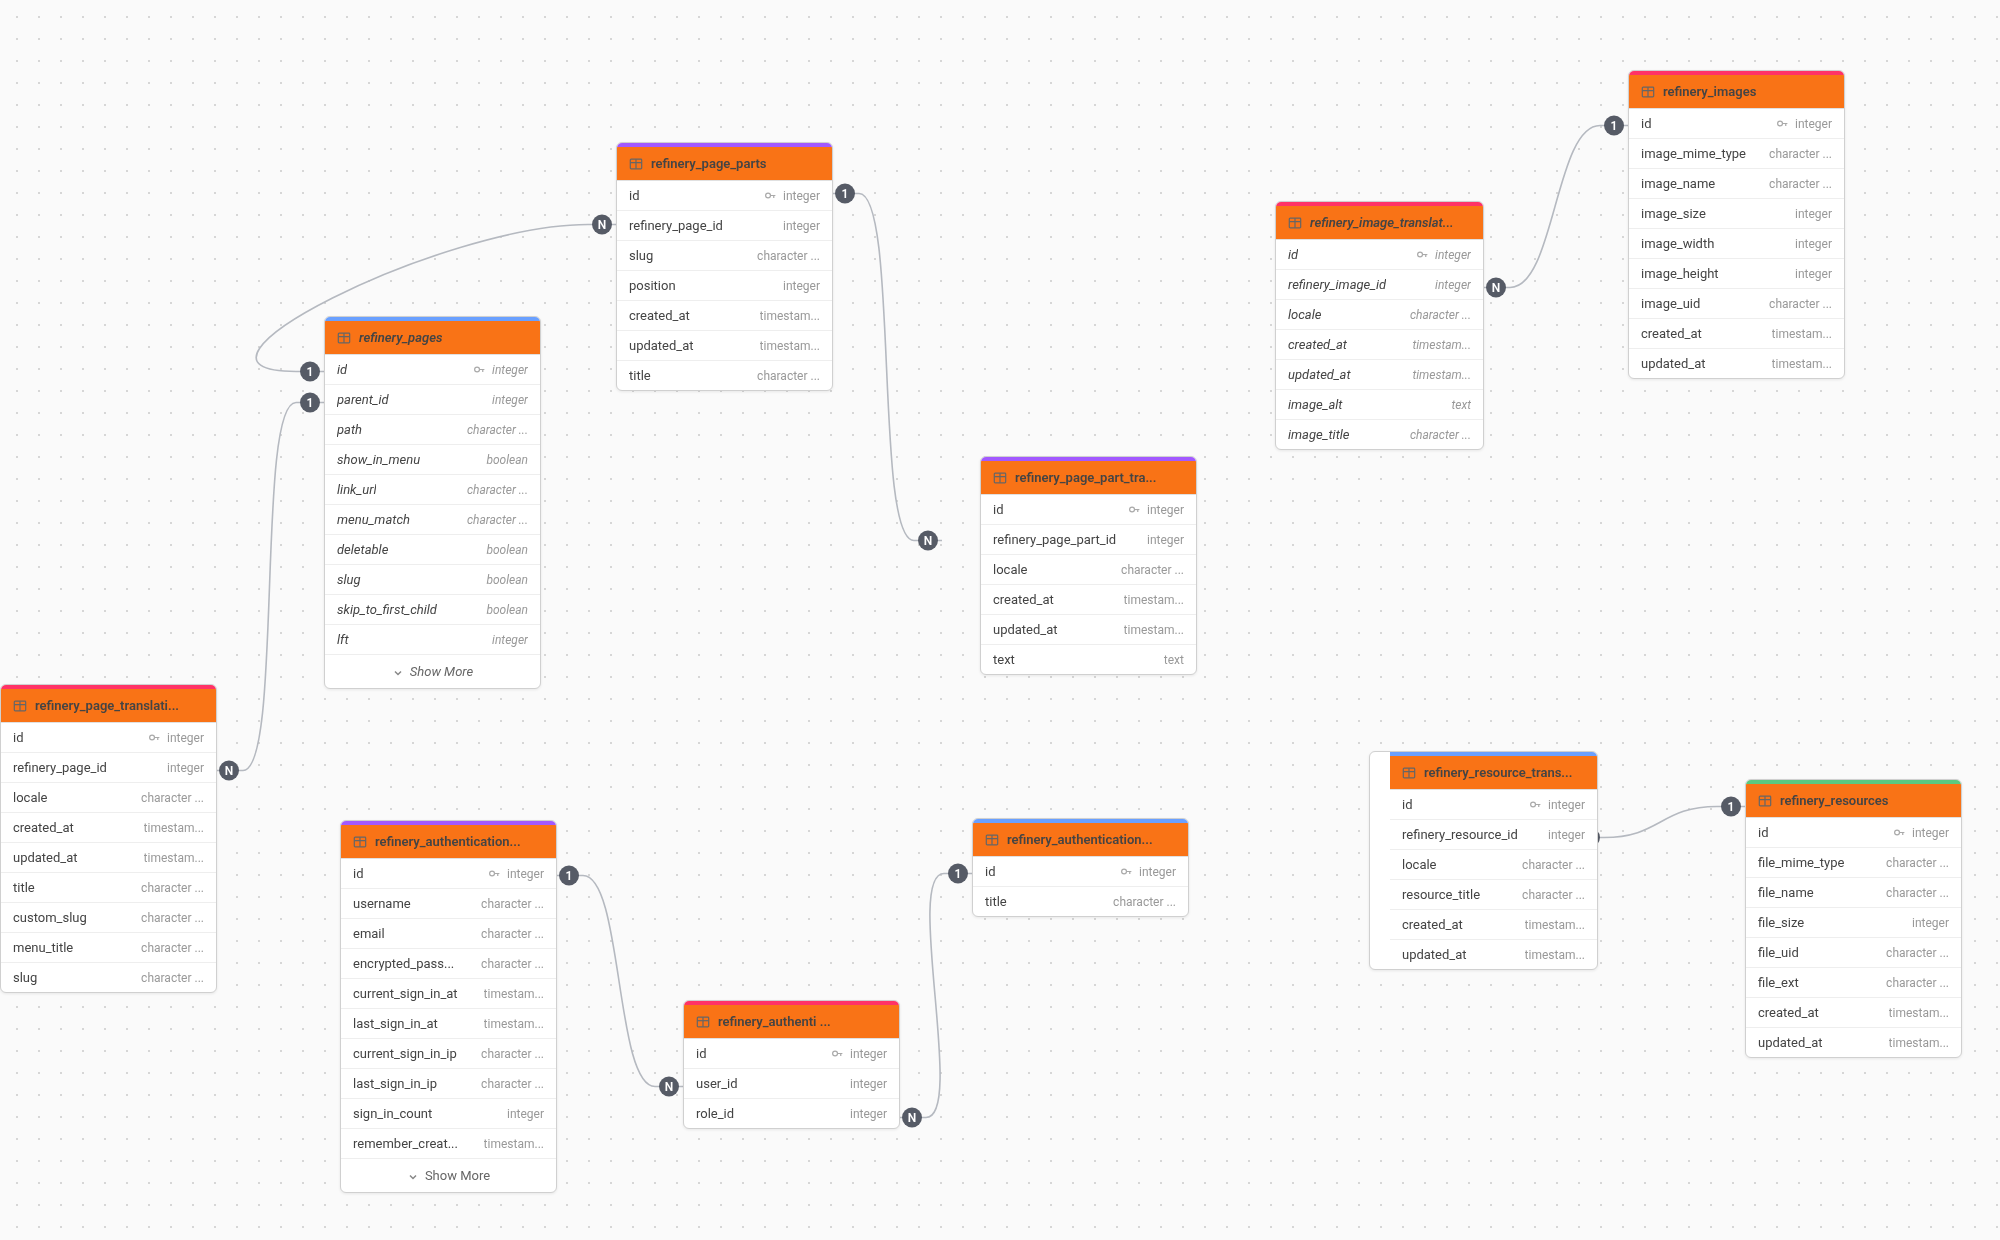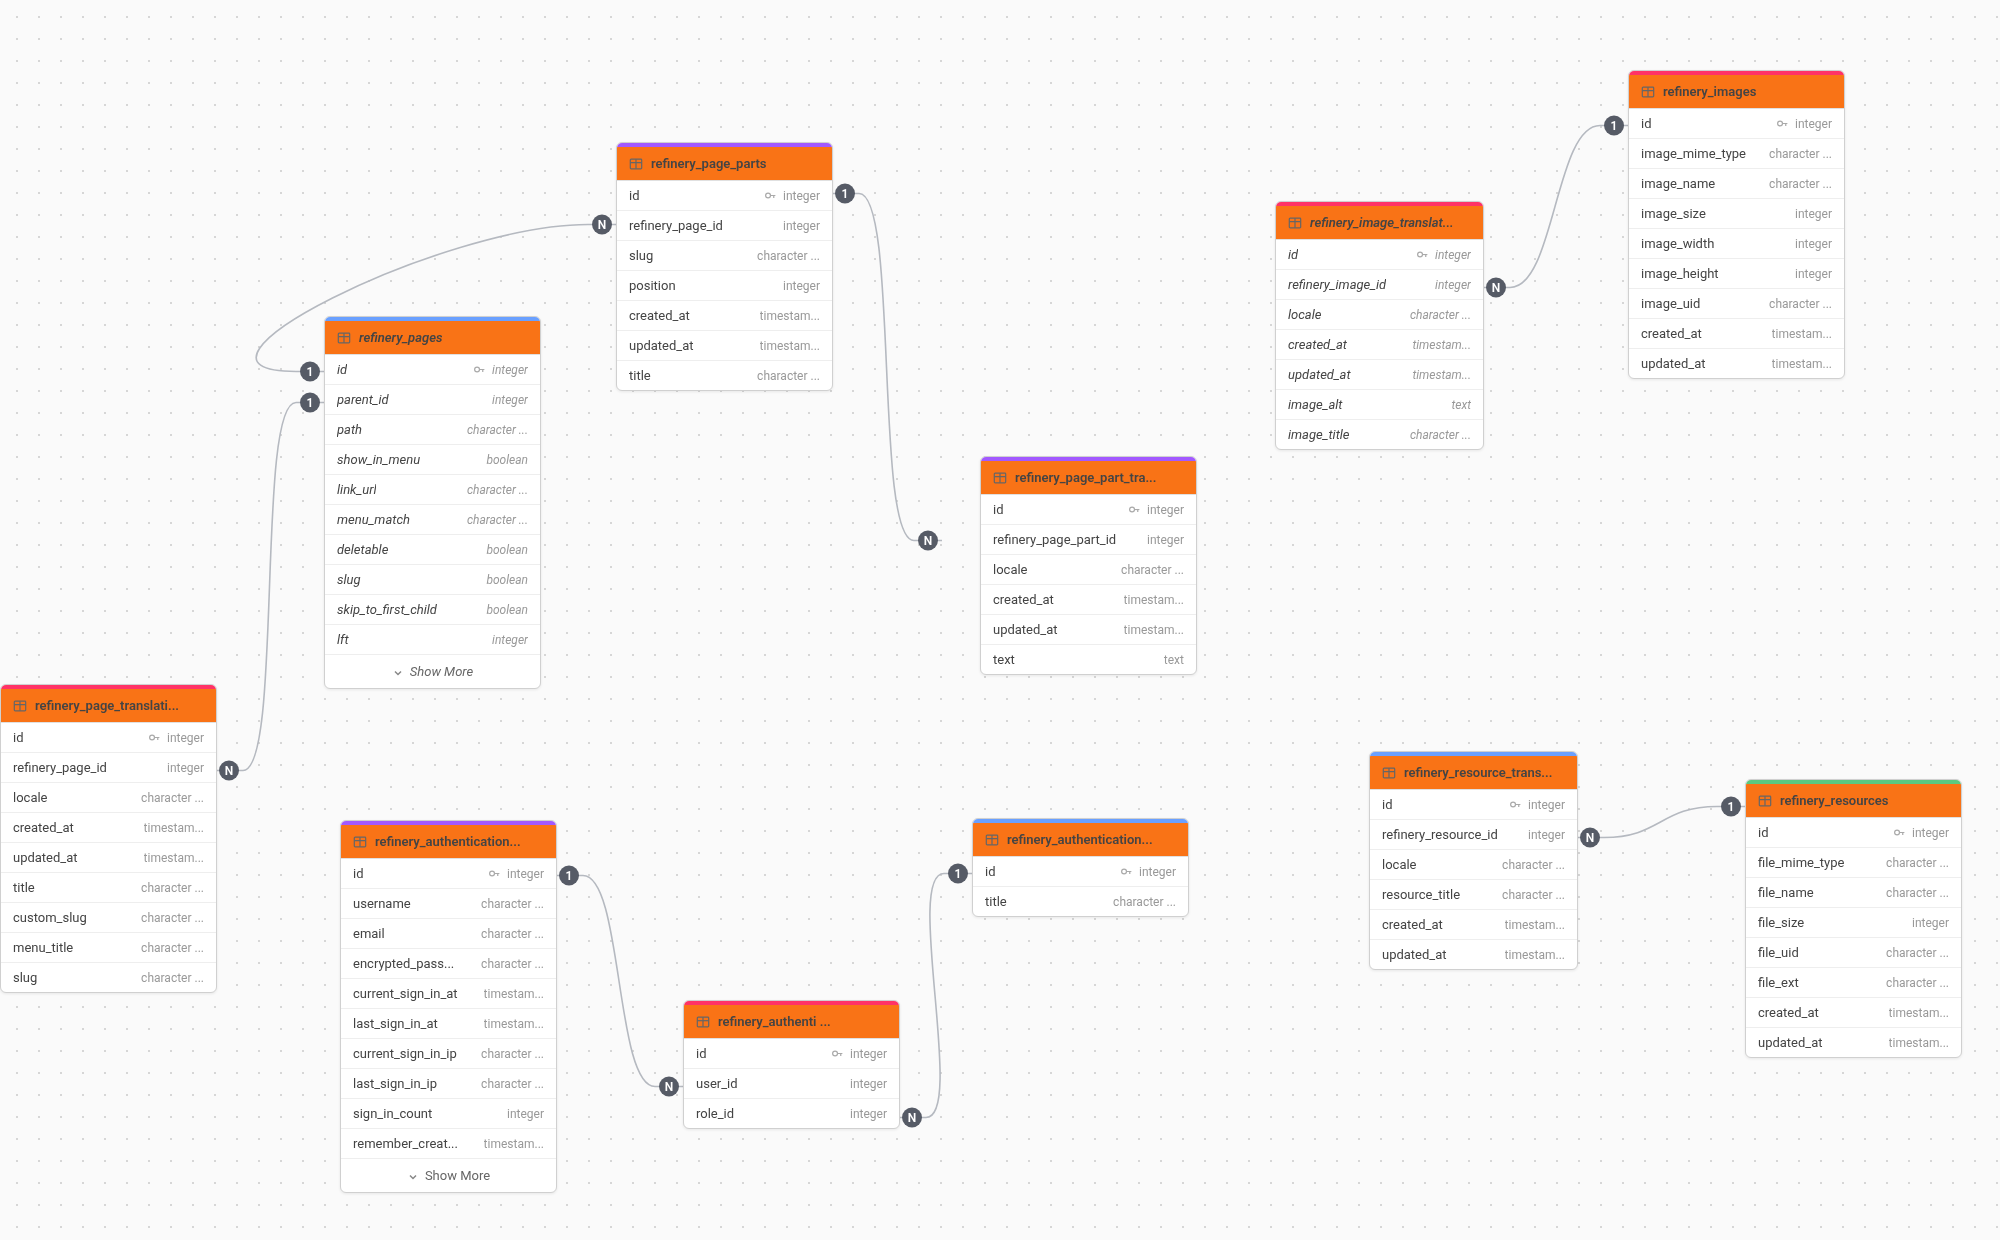--- a/index.html
+++ b/index.html
@@ -594,21 +594,21 @@
           <span class="type">timestam...</span>
         </span>
       </div>
       <div class="row">
         <span class="col">updated_at</span>
         <span class="rhs">
           <span class="type">timestam...</span>
         </span>
       </div>
     </div>
-    <div class="table" style="left: 1369px; top: 751px; width: 207px;">
+    <div class="table" style="left: 1369px; top: 751px; width: 207px; padding-left: 20px;">
       <div class="stripe c-blue"></div>
       <div class="thead">
         <svg width="14" height="14" viewBox="0 0 16 16" fill="none" stroke="#666" stroke-width="1.4">
           <rect x="1.5" y="2.5" width="13" height="11" rx="1"></rect>
           <line x1="1.5" y1="6.5" x2="14.5" y2="6.5"></line>
           <line x1="8" y1="2.5" x2="8" y2="13.5"></line>
         </svg>
         <span class="tname">refinery_resource_trans...</span>
       </div>
       <div class="row">

